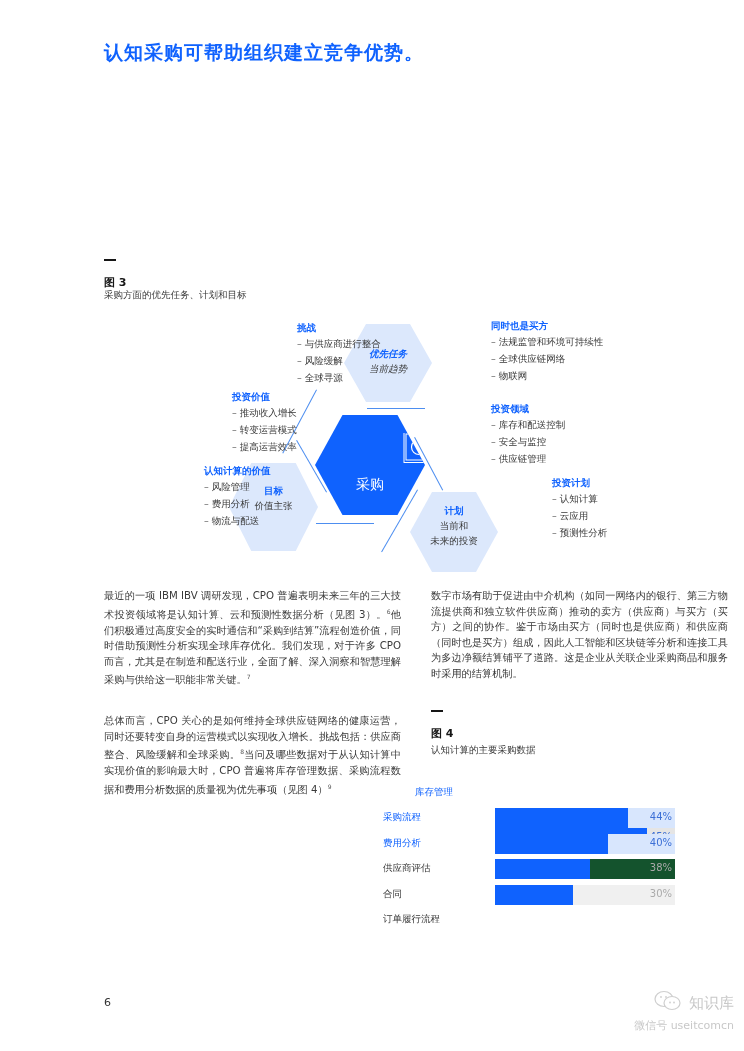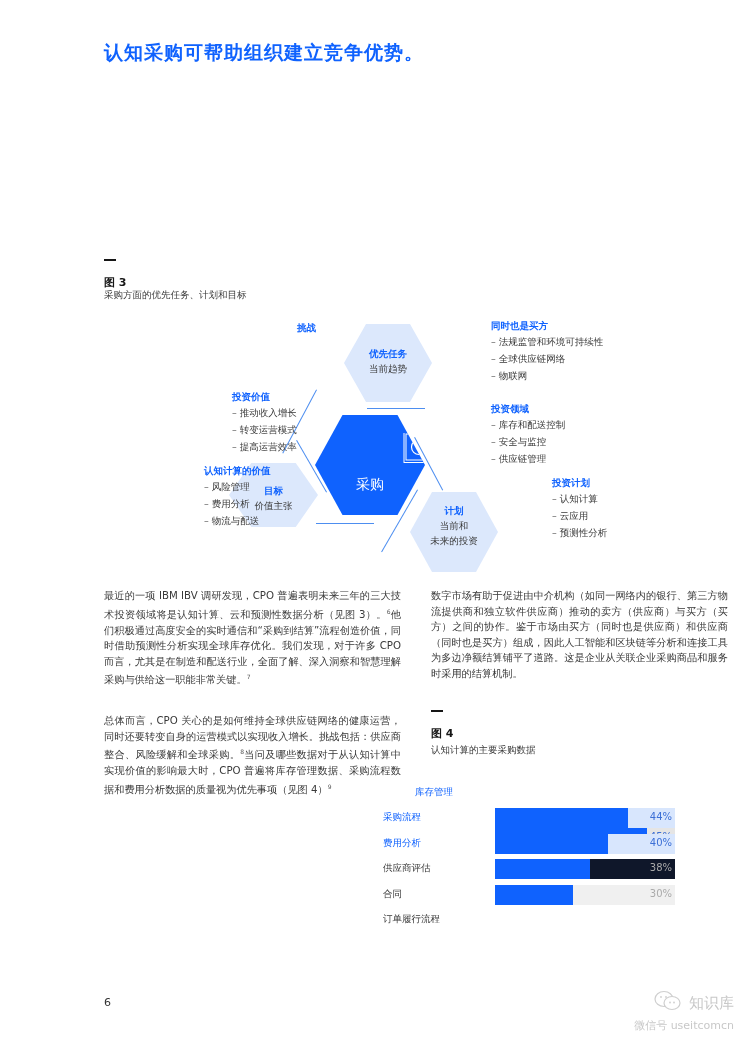--- a/index.html
+++ b/index.html
@@ -46,57 +46,62 @@
 
 <div>
 
   <div class="line" style="left:367px; top:408px; width:58px;"></div>
   <div class="line" style="left:317px; top:390px; width:72px; transform:rotate(118deg);"></div>
   <div class="line" style="left:297px; top:440px; width:60px; transform:rotate(60deg);"></div>
   <div class="line" style="left:316px; top:523px; width:58px;"></div>
   <div class="line" style="left:415px; top:437px; width:60px; transform:rotate(62deg);"></div>
   <div class="line" style="left:418px; top:490px; width:72px; transform:rotate(120deg);"></div>
 
-  <div class="hex hex-light" style="left:344px; top:324px; width:88px; height:78px;">
+  <div class="hex hex-light" style="left:344px; top:324px; width:88px; height:78px;font-style:italic;">
     <div class="hex-text" style="top:22px;">
       <div class="hex-title">优先任务</div>
       <div>当前趋势</div>
     </div>
   </div>
 
   <div class="hex hex-dark" style="left:315px; top:415px; width:110px; height:100px;">
     <div class="abs" style="left:40px; top:18px; width:30px; height:30px;">
       <svg width="30" height="30" viewBox="0 0 30 30">
         <line x1="1" y1="0" x2="1" y2="30" stroke="#fff" stroke-width="1"></line>
         <line x1="1" y1="29.5" x2="30" y2="29.5" stroke="#fff" stroke-width="1"></line>
         <rect x="3" y="1" width="26" height="26" fill="none" stroke="#fff" stroke-width="1"></rect>
         <circle cx="16" cy="14" r="7.5" fill="none" stroke="#fff" stroke-width="1.2"></circle>
         <circle cx="16" cy="14" r="2.5" fill="none" stroke="#fff" stroke-width="1.2"></circle>
       </svg>
     </div>
     <div class="hex-text" style="top:60px; font-size:14px; color:#fff; line-height:18px;">采购</div>
   </div>
 
-  <div class="hex hex-light" style="left:229px; top:463px; width:89px; height:64px;">
+  <div class="hex hex-light" style="left:229px; top:463px; width:89px; height:88px;">
     <div class="hex-text" style="top:20px;">
       <div class="hex-title">目标</div>
       <div>价值主张</div>
     </div>
   </div>
 
   <div class="hex hex-light" style="left:410px; top:492px; width:88px; height:80px;">
     <div class="hex-text" style="top:11px;">
       <div class="hex-title">计划</div>
       <div>当前和</div>
       <div>未来的投资</div>
     </div>
   </div>
 
   <div class="abs" style="left:249px; top:322px;">
     <div class="diag-title">挑战</div>
+    <ul class="diag-list">
+      <li>与供应商进行整合</li>
+      <li>风险缓解</li>
+      <li>全球寻源</li>
+    </ul>
   </div>
 
   <div class="abs" style="left:443px; top:320px;">
     <div class="diag-title">同时也是买方</div>
     <ul class="diag-list">
       <li>法规监管和环境可持续性</li>
       <li>全球供应链网络</li>
       <li>物联网</li>
     </ul>
   </div>
@@ -169,21 +174,21 @@
   </div>
   <div class="bar-row" style="top:834px;">
     <span class="bar-label" style="color:#0f62fe;">费用分析</span>
     <div class="bar-track" style="background:#d8e6fd;">
       <div class="bar-fill" style="width:113px;"></div>
       <span class="bar-value" style="color:#3b6fd6;">40%</span>
     </div>
   </div>
   <div class="bar-row" style="top:859px;">
     <span class="bar-label" style="color:#393939;">供应商评估</span>
-    <div class="bar-track" style="background:#0f172a;">
+    <div class="bar-track" style="background:#14532d;">
       <div class="bar-fill" style="width:95px;"></div>
       <span class="bar-value" style="color:#aaaaaa;">38%</span>
     </div>
   </div>
   <div class="bar-row" style="top:885px;">
     <span class="bar-label" style="color:#393939;">合同</span>
     <div class="bar-track" style="background:#f0f0f0;">
       <div class="bar-fill" style="width:78px;"></div>
       <span class="bar-value" style="color:#aaaaaa;">30%</span>
     </div>

